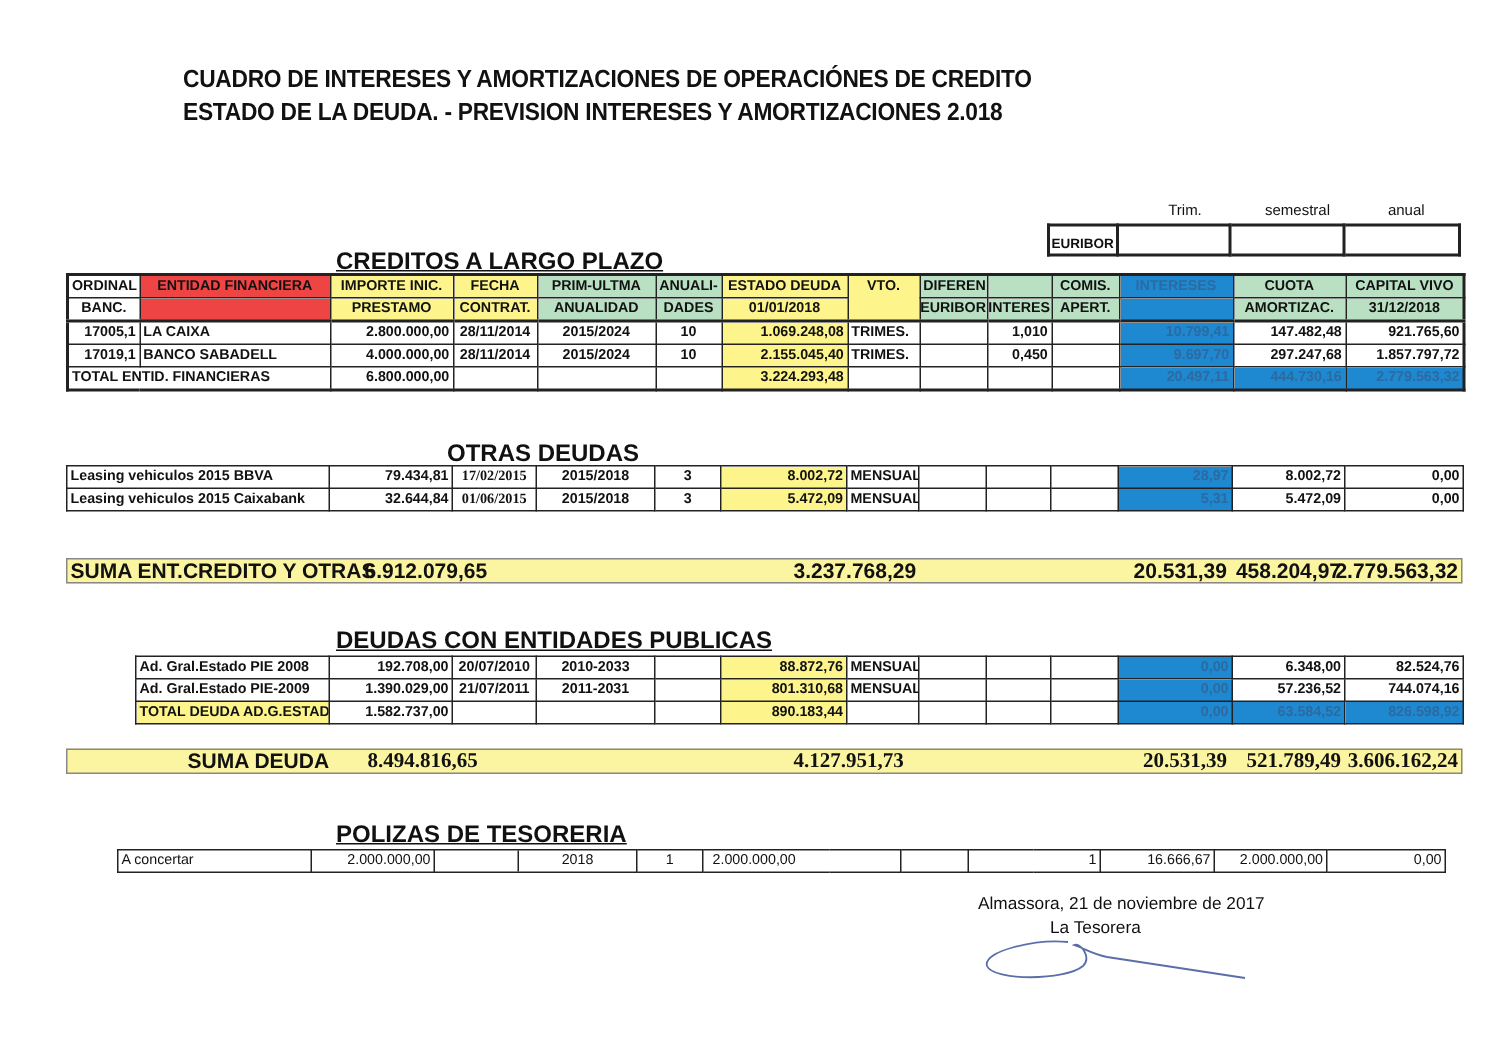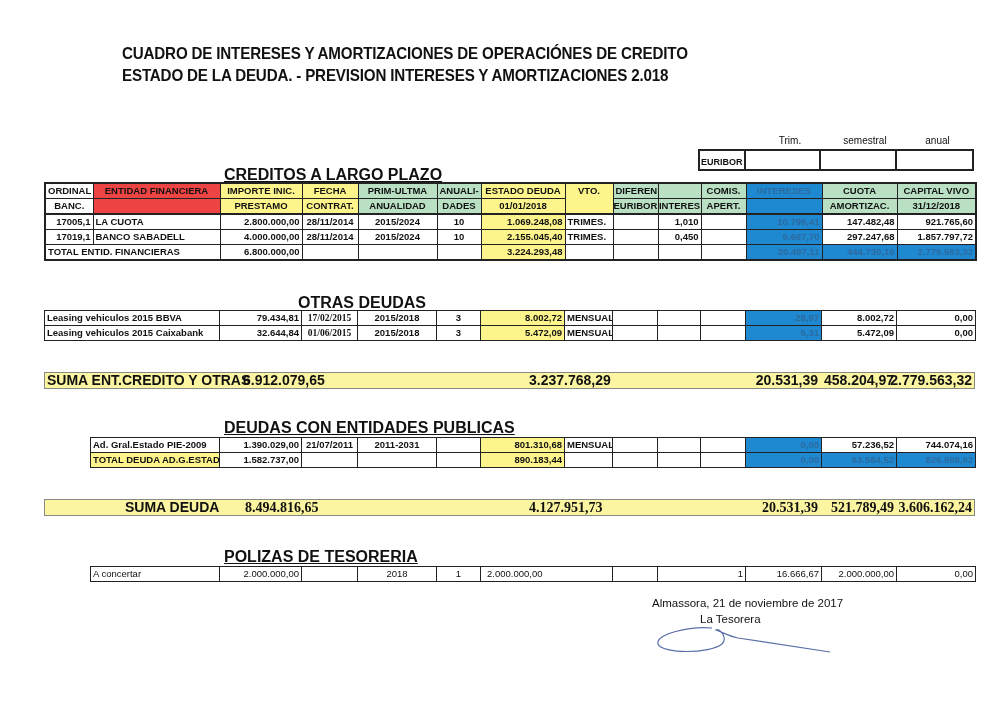--- a/index.html
+++ b/index.html
@@ -89,21 +89,21 @@
     <td class="c yel">01/01/2018</td>
     <td class="l grn" style="padding:0">EURIBOR</td>
     <td class="c grn" style="padding:0">INTERES</td>
     <td class="c grn">APERT.</td>
     <td class="c blue"></td>
     <td class="c grn">AMORTIZAC.</td>
     <td class="c grn">31/12/2018</td>
   </tr>
   <tr class="tb">
     <td class="r">17005,1</td>
-    <td class="l">LA CUOTA</td>
+    <td class="l">LA CAIXA</td>
     <td class="r">2.800.000,00</td>
     <td class="c">28/11/2014</td>
     <td class="c">2015/2024</td>
     <td class="c">10</td>
     <td class="r yel">1.069.248,08</td>
     <td class="l">TRIMES.</td>
     <td></td>
     <td class="r">1,010</td>
     <td></td>
     <td class="r blue">10.799,41</td>
@@ -217,20 +217,35 @@
       <col style="width:84px">
       <col style="width:48px">
       <col style="width:45px">
       <col style="width:43px">
       <col style="width:45px">
       <col style="width:76px">
       <col style="width:75px">
       <col style="width:79px">
   </colgroup>
   <tbody>
+      <tr>
+    <td class="l">Ad. Gral.Estado PIE 2008</td>
+    <td class="r">192.708,00</td>
+    <td class="c">20/07/2010</td>
+    <td class="c">2010-2033</td>
+    <td class="c"></td>
+    <td class="r yel">88.872,76</td>
+    <td class="l">MENSUAL</td>
+    <td></td>
+        <td></td>
+        <td></td>
+    <td class="r blue">0,00</td>
+    <td class="r">6.348,00</td>
+    <td class="r">82.524,76</td>
+  </tr>
   <tr>
     <td class="l">Ad. Gral.Estado PIE-2009</td>
     <td class="r">1.390.029,00</td>
     <td class="c">21/07/2011</td>
     <td class="c">2011-2031</td>
     <td class="c"></td>
     <td class="r yel">801.310,68</td>
     <td class="l">MENSUAL</td>
     <td></td>
         <td></td>
@@ -261,21 +276,21 @@
   <span style="left:80px;font-family:'Liberation Sans',sans-serif;">SUMA DEUDA</span>
   <span style="left:200px;">8.494.816,65</span>
   <span style="left:484px;">4.127.951,73</span>
   <span style="right:156px;">20.531,39</span>
   <span style="right:80px;">521.789,49</span>
   <span style="right:2px;">3.606.162,24</span>
 </div>
 
 <div class="abs sect" style="left:224px;top:530px;">POLIZAS DE TESORERIA</div>
 
-<table style="left:90px;top:566px;width:885px;">
+<table style="left:78px;top:566px;width:885px;">
   <colgroup>
     <col style="width:129px">
       <col style="width:82px">
       <col style="width:56px">
       <col style="width:79px">
       <col style="width:44px">
       <col style="width:84px">
       <col style="width:48px">
       <col style="width:45px">
       <col style="width:43px">

